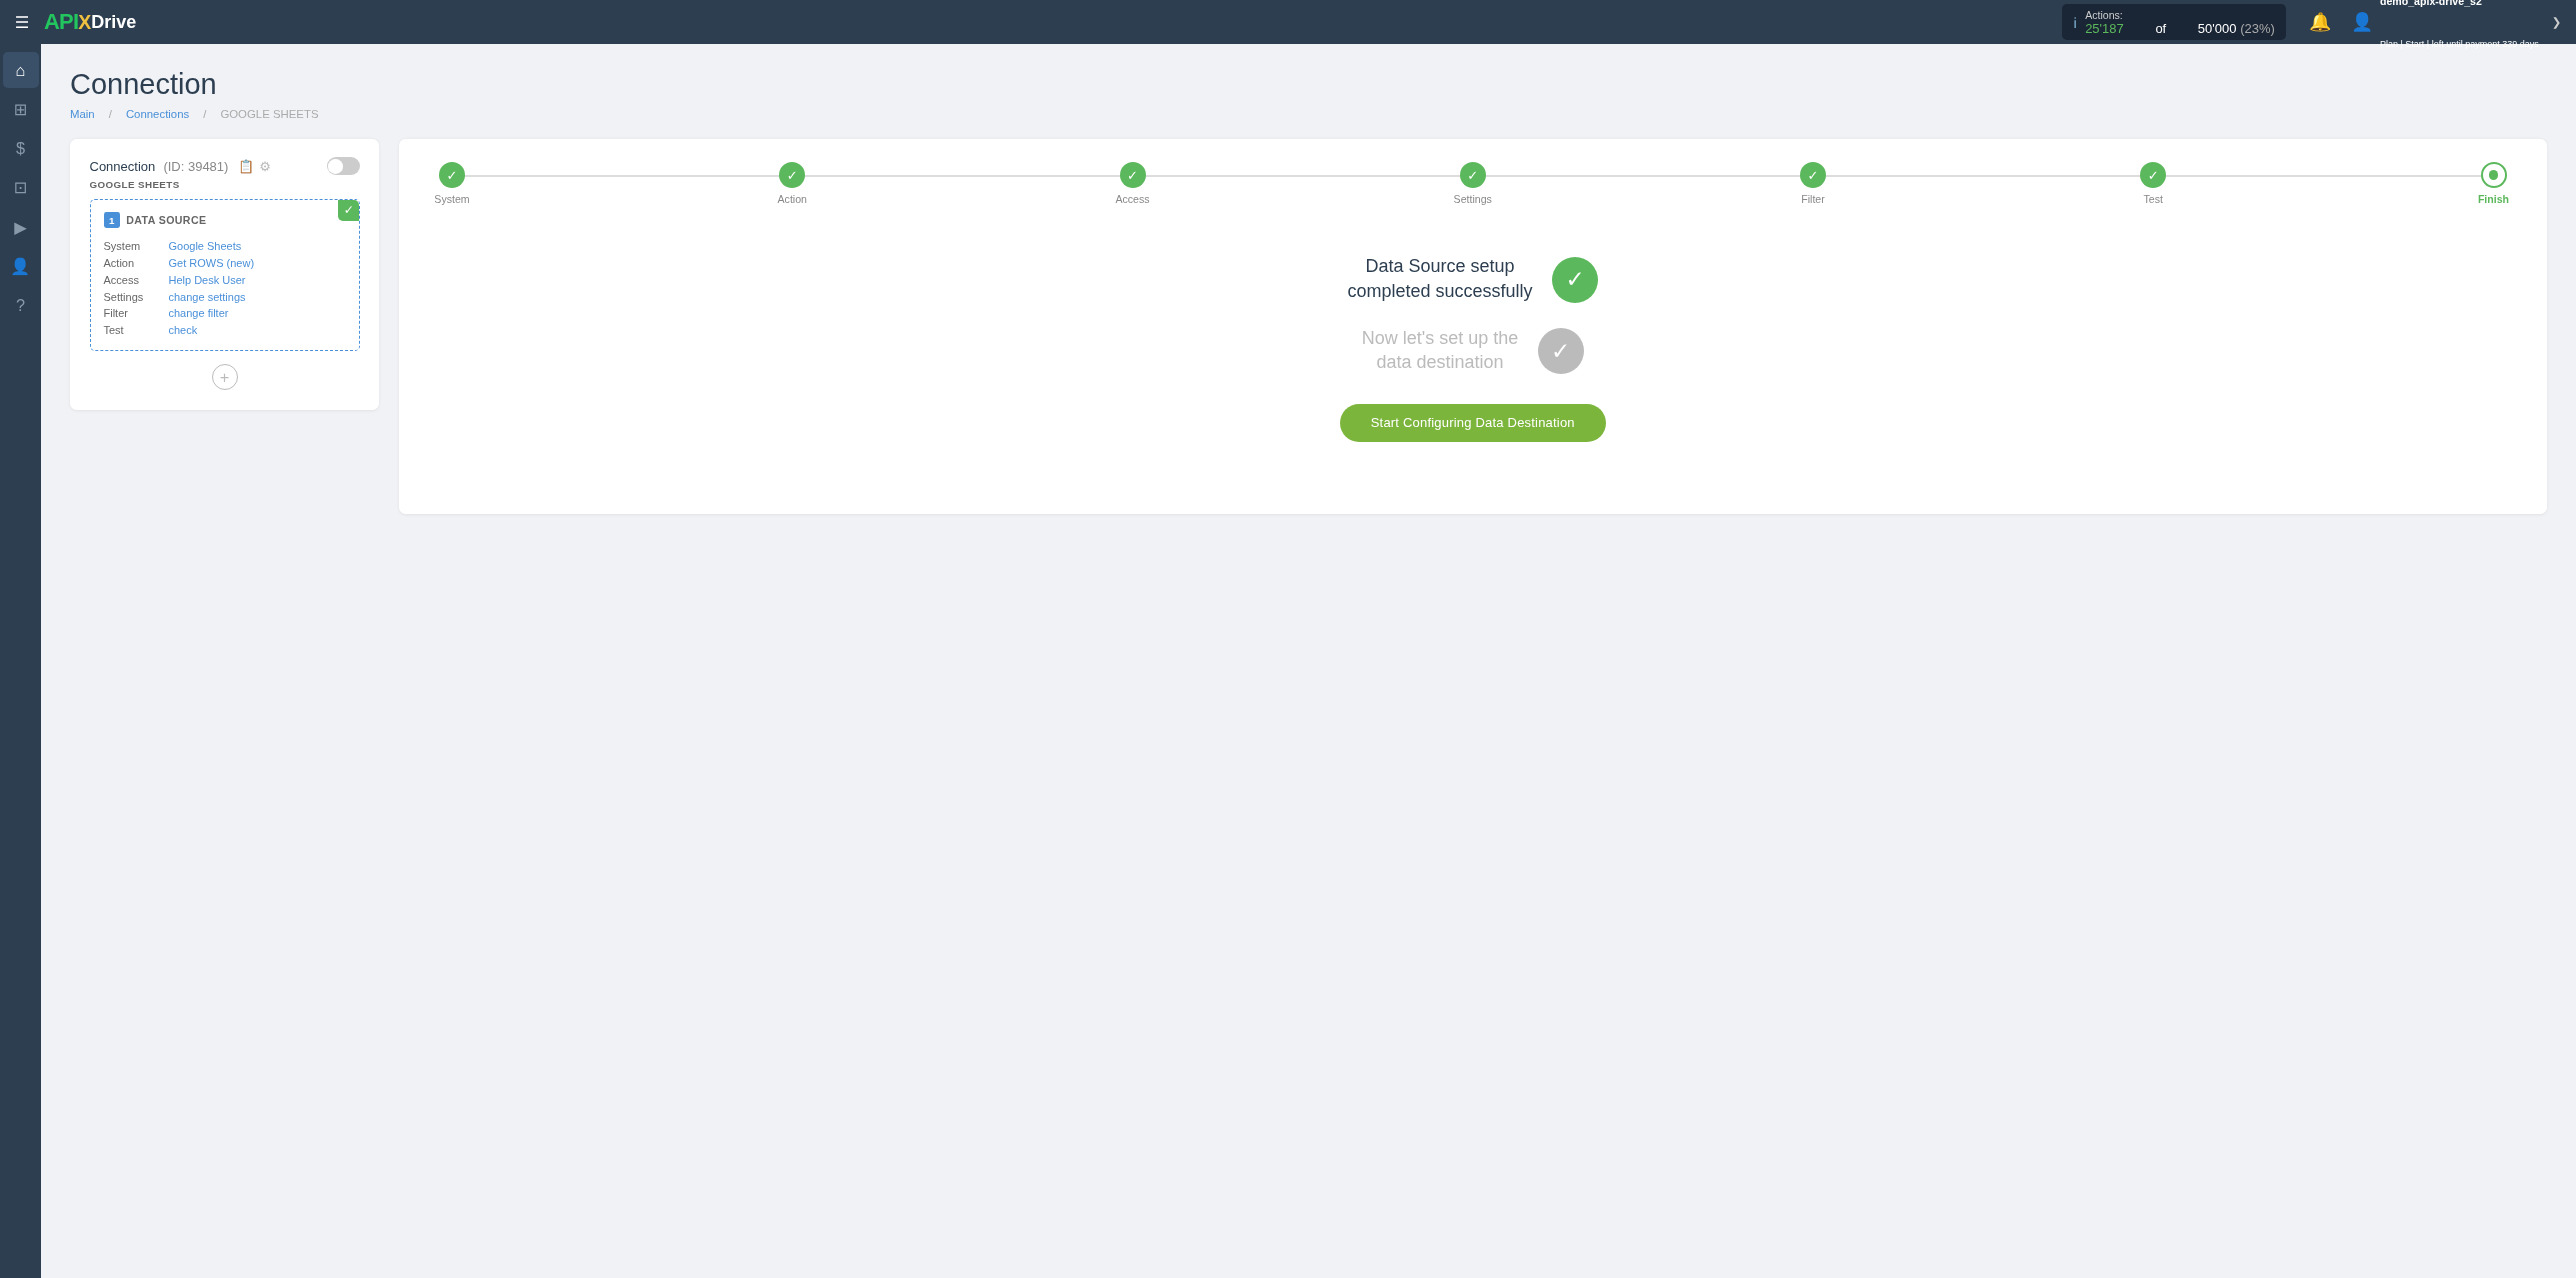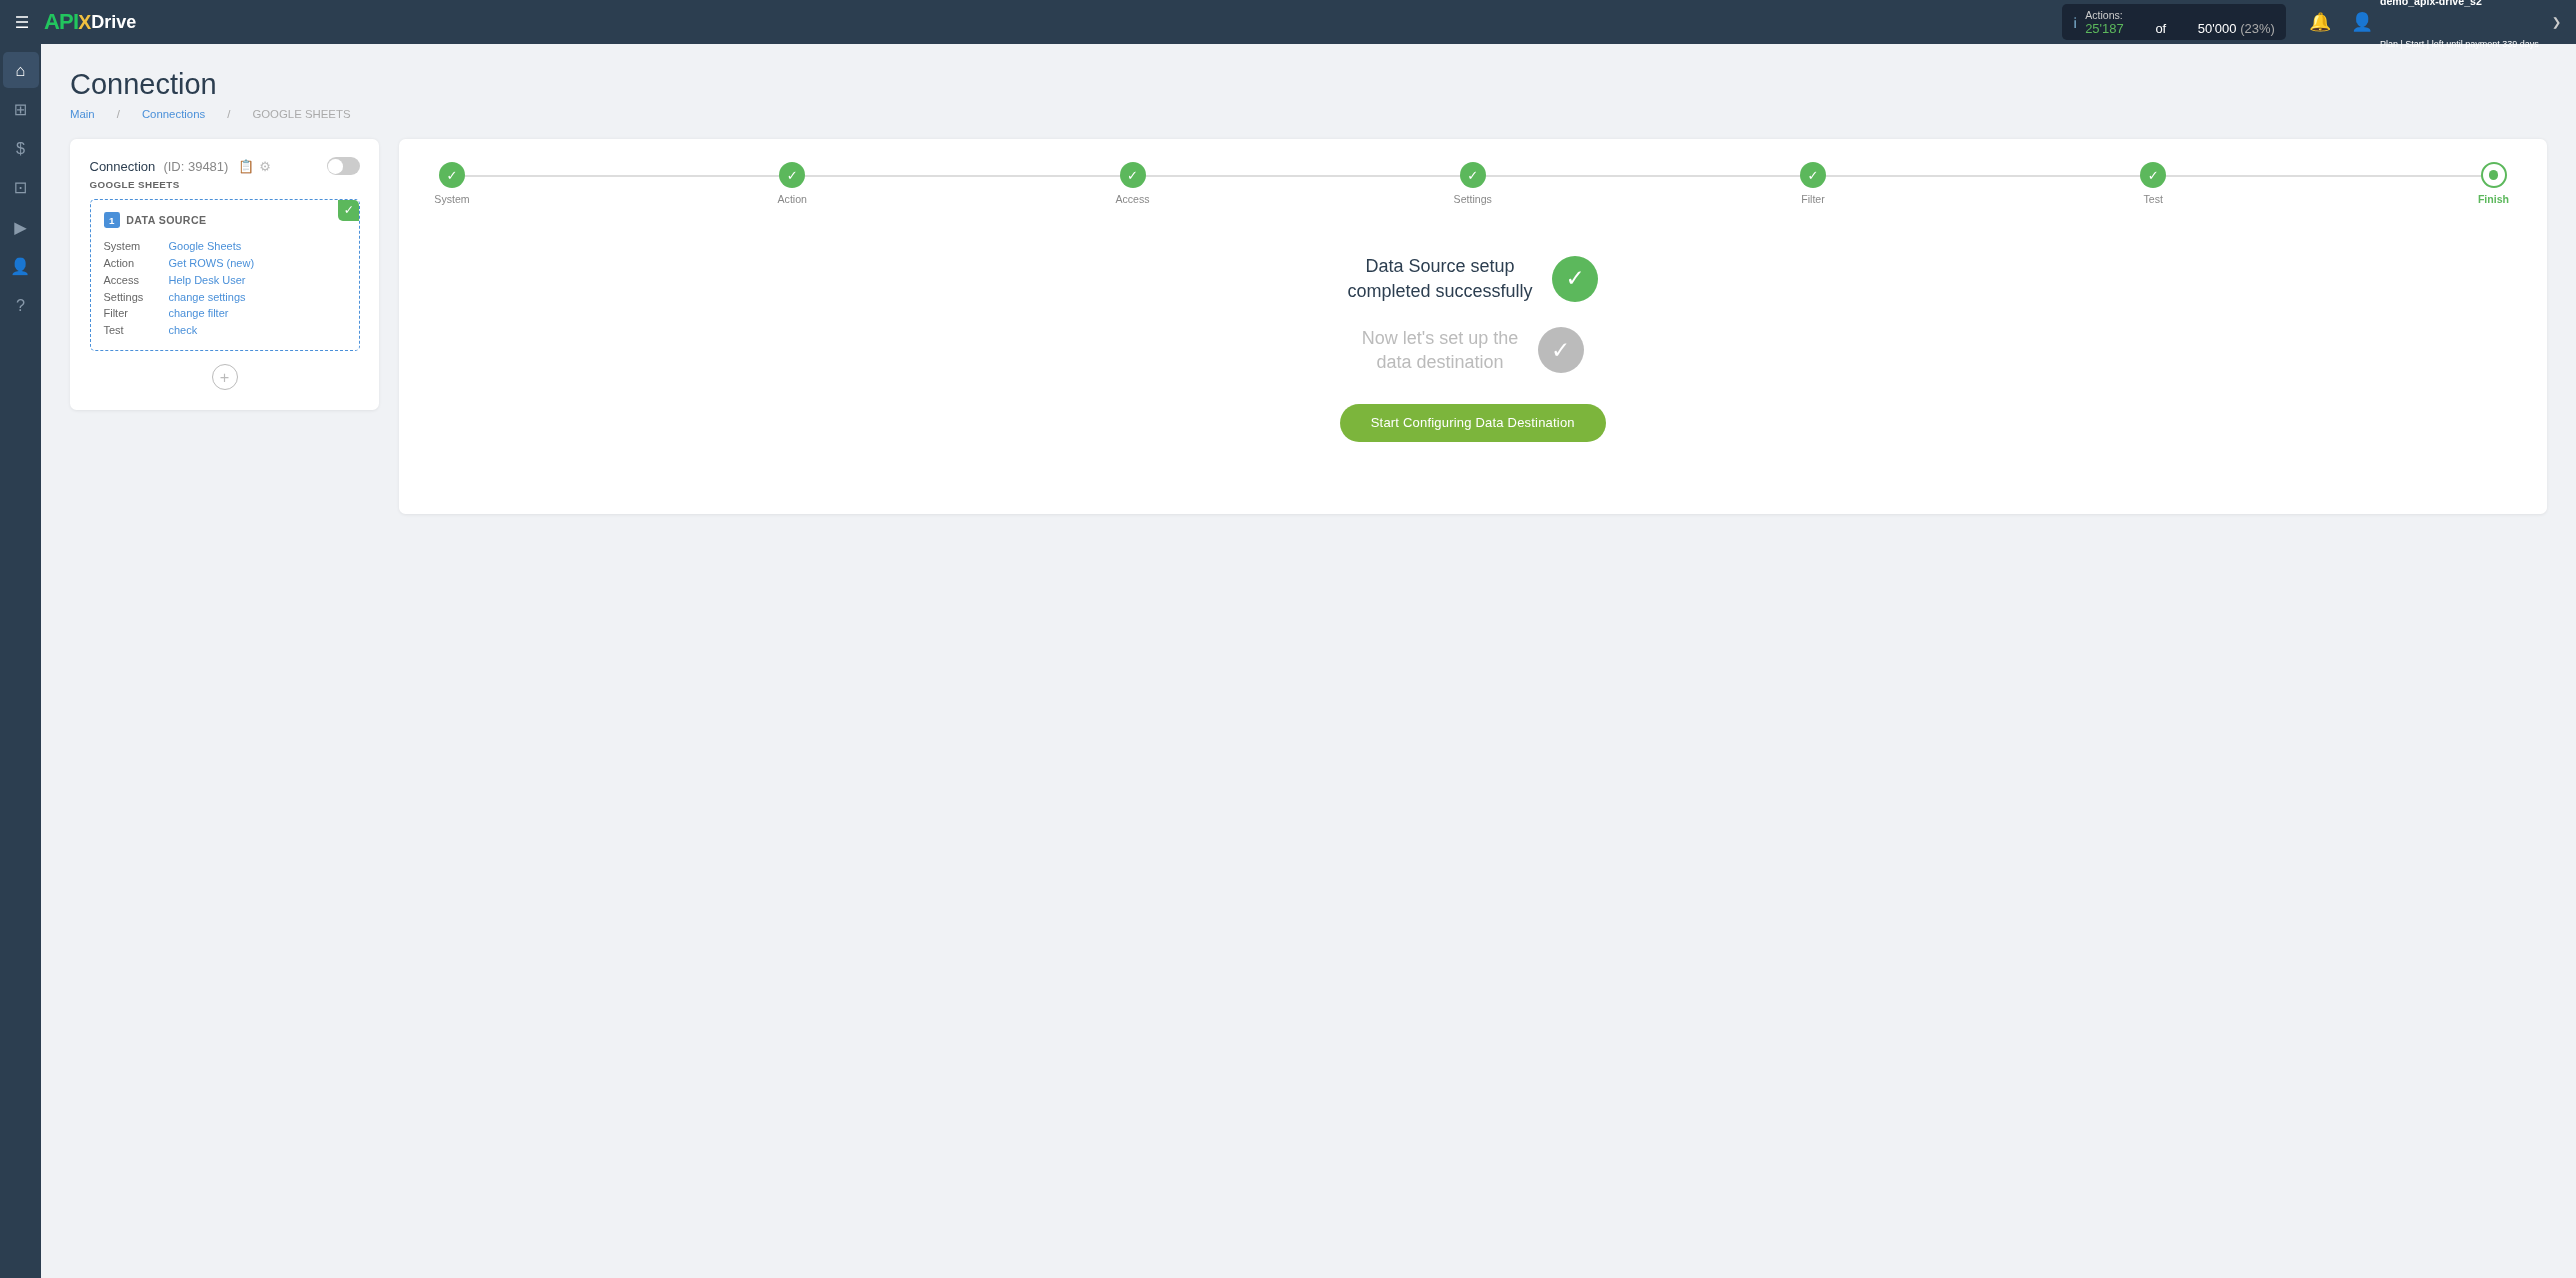--- a/index.html
+++ b/index.html
@@ -107,21 +107,21 @@
       font-weight: 300;
       color: #2c3e50;
       margin-bottom: 6.5px;
     }
     .breadcrumb {
       font-size: 11.4px;
       color: #aaa;
       margin-bottom: 19.5px;
       display: flex;
       align-items: center;
-      gap: 22px;
+      gap: 14px;
     }
     .breadcrumb a { color: #4a90d9; text-decoration: none; }
     .breadcrumb-sep { color: #aaa; }
 
     .content-row {
       display: flex;
       gap: 19.5px;
       align-items: flex-start;
     }
 
@@ -306,21 +306,21 @@
     
     .success-area {
       display: flex;
       flex-direction: column;
       align-items: center;
       gap: 23px;
       margin-top: 8.1px;
     }
     .success-row {
       display: flex;
-      align-items: center;
+      align-items: flex-end;
       gap: 19.5px;
     }
     .success-text-green {
       font-size: 18px;
       font-weight: 400;
       color: #2c3e50;
       text-align: center;
       line-height: 1.35;
     }
     .success-text-gray {

